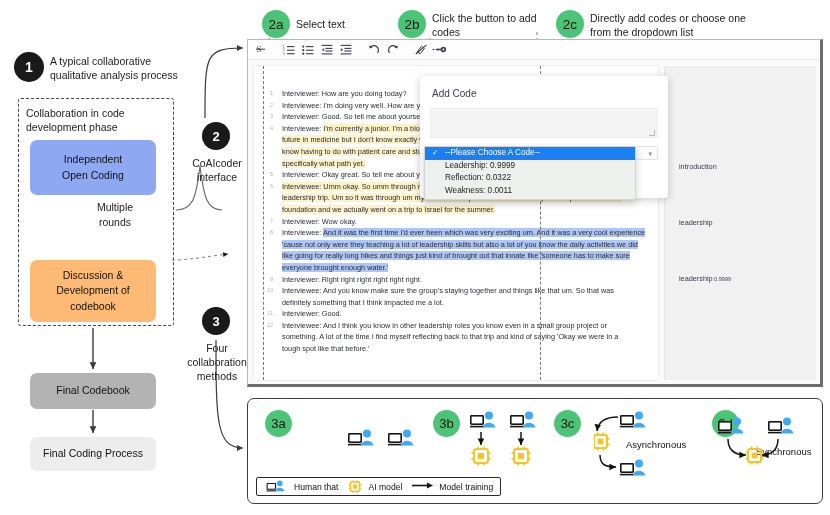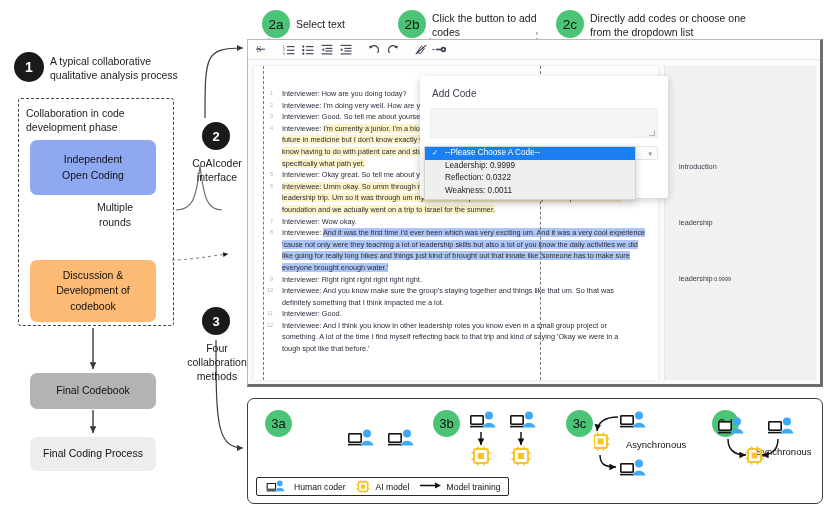--- a/index.html
+++ b/index.html
@@ -450,21 +450,21 @@
         <div class="dd-item"><span>Leadership: 0.9999</span></div>
         <div class="dd-item"><span>Reflection: 0.0322</span></div>
         <div class="dd-item"><span>Weakness: 0.0011</span></div>
       </div>
   </div>
 
   <div class="abs" id="methods">
 
     <div class="badge-green m-badge" style="left:17px; top:11px;text-align:right;">3a</div>
     <div class="badge-green m-badge" style="left:185px; top:11px;">3b</div>
-    <div class="badge-green m-badge" style="left:318px; top:11px;">3c</div>
+    <div class="badge-green m-badge" style="left:306px; top:11px;">3c</div>
     <div class="badge-green m-badge" style="left:464px; top:11px;">3d</div>
 
     <div class="m-label" style="left:378px; top:40px;">Asynchronous</div>
     <div class="m-label" style="left:508px; top:47px;">Synchronous</div>
 
     <svg class="abs" style="left:100px; top:28px;" width="120" height="30">
       <g>
         <rect x="0" y="6" width="14" height="10" rx="1.4" fill="#141414"></rect>
           <rect x="1.6" y="7.6" width="10.8" height="6.8" fill="#fff"></rect>
           <rect x="0" y="16.8" width="14" height="1.6" fill="#141414"></rect>
@@ -598,21 +598,21 @@
     <div id="legend">
       <span class="hc">
         <svg width="25" height="14" viewBox="0 0 27 19">
           <rect x="0" y="4" width="13" height="9.4" rx="1.4" fill="#141414"></rect>
             <rect x="1.5" y="5.4" width="10" height="6.4" fill="#fff"></rect>
             <rect x="0" y="14" width="13" height="1.5" fill="#141414"></rect>
           <circle cx="18" cy="4.6" r="3.8" fill="#3fa9f5"></circle>
             <path d="M11.6,15.4 A6.6,6.6 0 0 1 24.4,15.4 z" fill="#3fa9f5"></path>
         </svg>
       </span>
-      <span class="ltxt">Human coder</span>
+      <span class="ltxt">Human that</span>
       <span class="ai">
         <svg width="15" height="14" viewBox="0 0 18 18">
           <rect x="2.4" y="2.4" width="12" height="12" rx="2" fill="none" stroke="#f7c325" stroke-width="2"></rect>
           <rect x="5.8" y="5.8" width="5.4" height="5.4" fill="#f7c325"></rect>
           <g stroke="#f7c325" stroke-width="1.5">
             <line x1="5.8" y1="0.2" x2="5.8" y2="2.4"></line>
               <line x1="11.2" y1="0.2" x2="11.2" y2="2.4"></line>
             <line x1="5.8" y1="14.4" x2="5.8" y2="16.6"></line>
               <line x1="11.2" y1="14.4" x2="11.2" y2="16.6"></line>
             <line x1="0.2" y1="5.8" x2="2.4" y2="5.8"></line>

